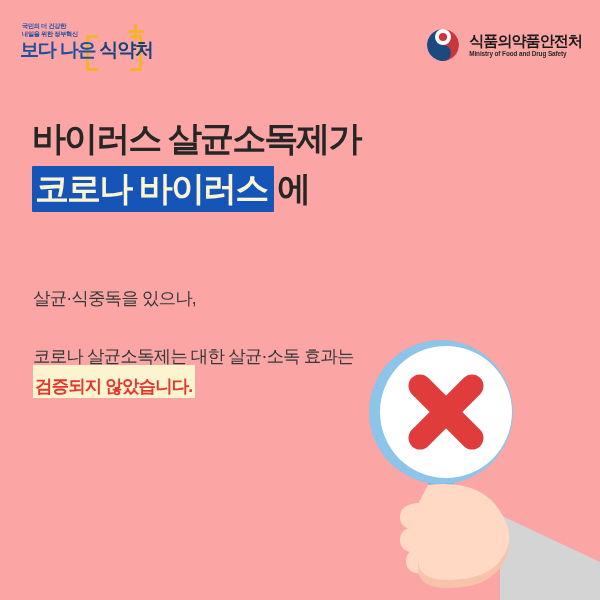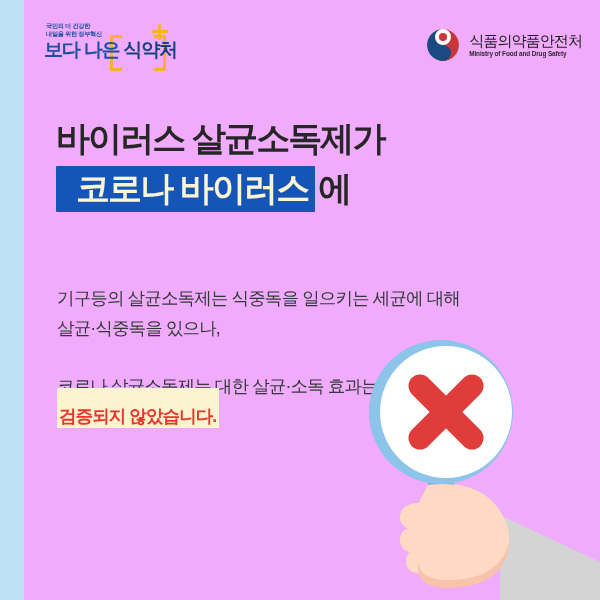--- a/index.html
+++ b/index.html
@@ -11,23 +11,22 @@
     height: 600px;
     background: #bfe1f8;
     font-family: "Liberation Sans", "DejaVu Sans", sans-serif;
     overflow: hidden;
     position: relative;
   }
 
   .card {
     position: absolute;
     inset: 0;
-    background: #f0abfc;
+    background: #fca5a5;
     overflow: hidden;
-    margin-left: 24px;
   }
 
   
   .header {
     position: absolute;
     top: 0; left: 0; right: 0;
     height: 96px;
   }
 
   
@@ -107,21 +106,21 @@
     right: 18px;
     top: 28px;
     display: flex;
     align-items: center;
     gap: 9px;
   }
   .taeguk { width: 34px; height: 34px; flex: 0 0 auto; }
   .ministry-text { line-height: 1.05; }
   .ministry-kr {
     font-size: 15px;
-    font-weight: normal;
+    font-weight: bold;
     color: #1a1a1a;
     letter-spacing: -0.9px;
     white-space: nowrap;
     text-align: center;
   }
   .ministry-en {
     font-size: 6.4px;
     font-weight: bold;
     color: #2a2a2a;
     letter-spacing: -0.1px;
@@ -140,21 +139,21 @@
     font-size: 34px;
     font-weight: bold;
     color: #262626;
     letter-spacing: -1.9px;
     line-height: 50px;
     white-space: nowrap;
   }
   .hl-mark {
     background: #1555b8;
     color: #fdf4d2;
-    padding: 3px 7px 5px 20px;
+    padding: 3px 7px 5px 3px;
     border-radius: 1px;
     margin-right: 3px;
   }
 
   
   .body-copy {
     position: absolute;
     left: 33px;
     top: 283px;
     width: 520px;
@@ -165,21 +164,21 @@
     font-size: 17.5px;
     color: #333838;
     letter-spacing: -0.85px;
     line-height: 30px;
     white-space: nowrap;
   }
   .emph {
     font-weight: bold;
     color: #e8352e;
     background: #fcf3cf;
-    padding: 18px 3px 2px 2px;
+    padding: 11px 3px 2px 2px;
     letter-spacing: -0.9px;
   }
 
   
   .illustration {
     position: absolute;
     right: 0;
     bottom: 0;
     width: 250px;
     height: 260px;
@@ -221,21 +220,20 @@
     </div>
   </div>
 
   <div class="headline">
     <div class="headline-line">바이러스 살균소독제가</div>
     <div class="headline-line"><span class="hl-mark">코로나 바이러스</span><span>에</span></div>
   </div>
 
   <div class="body-copy">
     <div class="para">
-      <div class="para-line">기구등의 살균소독제는 식중독을 일으키는 세균에 대해</div>
       <div class="para-line">살균·식중독을 있으나,</div>
     </div>
     <div class="para">
       <div class="para-line">코로나 살균소독제는 대한 살균·소독 효과는</div>
       <div class="para-line"><span class="emph">검증되지 않았습니다.</span></div>
     </div>
   </div>
 
   <svg class="illustration" viewBox="0 0 250 260">
 

